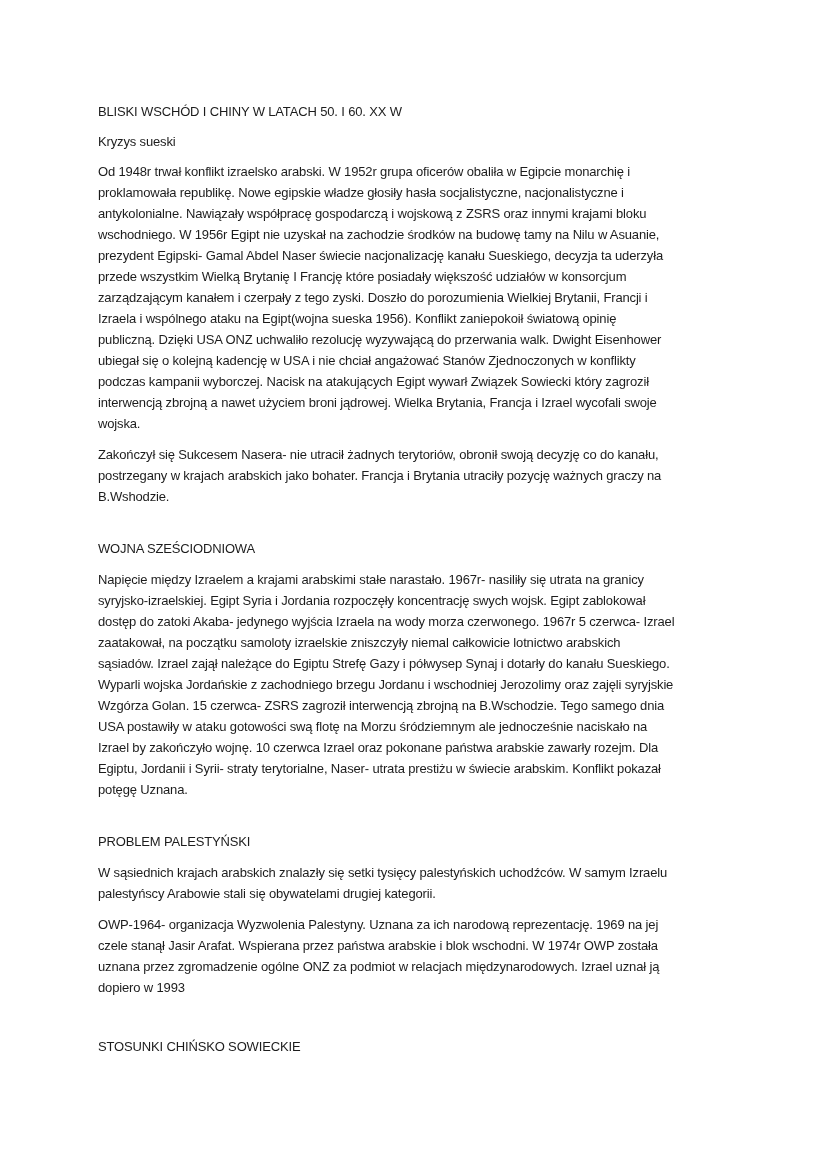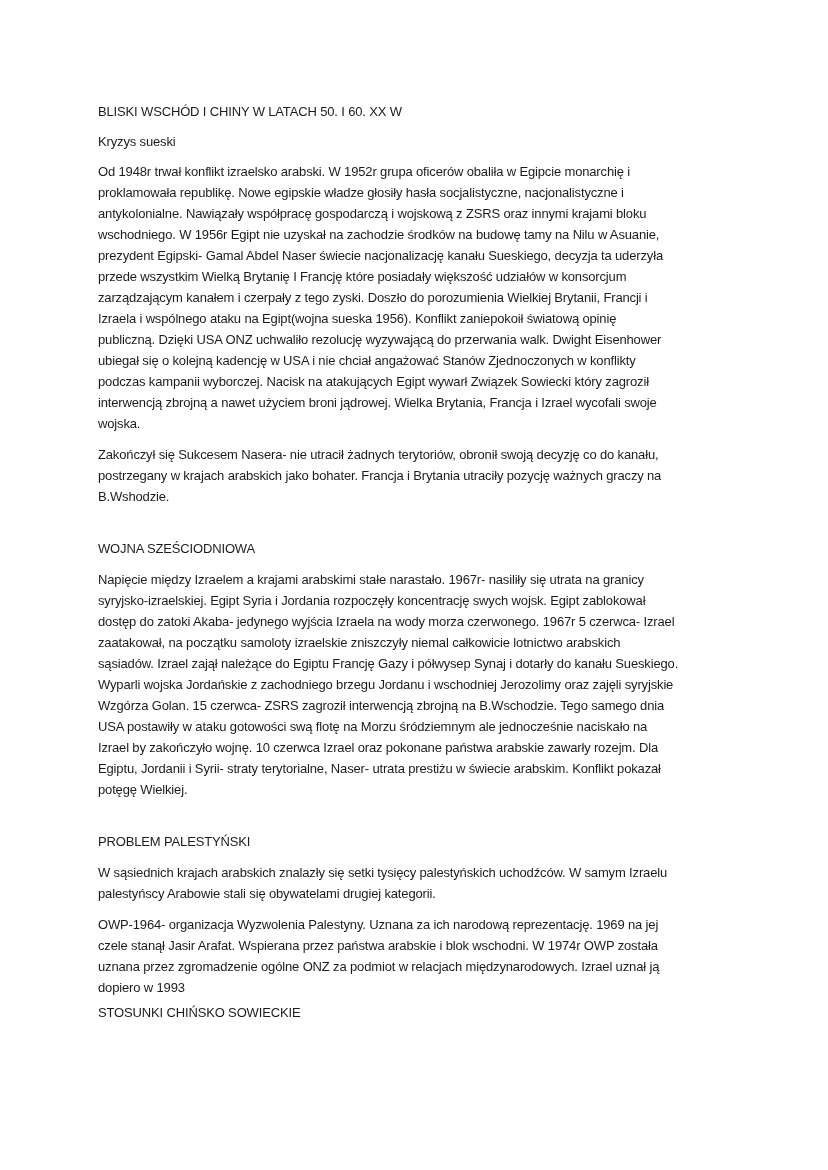--- a/index.html
+++ b/index.html
@@ -35,35 +35,35 @@
     <div class="line" style="top:465px">postrzegany w krajach arabskich jako bohater. Francja i Brytania utraciły pozycję ważnych graczy na</div>
     <div class="line" style="top:486px">B.Wshodzie.</div>
   </div>
 
   <div class="line" style="top:538px">WOJNA SZEŚCIODNIOWA</div>
   <div>
     <div class="line" style="top:569px">Napięcie między Izraelem a krajami arabskimi stałe narastało. 1967r- nasiliły się utrata na granicy</div>
     <div class="line" style="top:590px">syryjsko-izraelskiej. Egipt Syria i Jordania rozpoczęły koncentrację swych wojsk. Egipt zablokował</div>
     <div class="line" style="top:611px">dostęp do zatoki Akaba- jedynego wyjścia Izraela na wody morza czerwonego. 1967r 5 czerwca- Izrael</div>
     <div class="line" style="top:632px">zaatakował, na początku samoloty izraelskie zniszczyły niemal całkowicie lotnictwo arabskich</div>
-    <div class="line" style="top:653px">sąsiadów. Izrael zajął należące do Egiptu Francję Gazy i półwysep Synaj i dotarły do kanału Sueskiego.</div>
+    <div class="line" style="top:653px">sąsiadów. Izrael zajął należące do Egiptu Strefę Gazy i półwysep Synaj i dotarły do kanału Sueskiego.</div>
     <div class="line" style="top:674px">Wyparli wojska Jordańskie z zachodniego brzegu Jordanu i wschodniej Jerozolimy oraz zajęli syryjskie</div>
     <div class="line" style="top:695px">Wzgórza Golan. 15 czerwca- ZSRS zagroził interwencją zbrojną na B.Wschodzie. Tego samego dnia</div>
     <div class="line" style="top:716px">USA postawiły w ataku gotowości swą flotę na Morzu śródziemnym ale jednocześnie naciskało na</div>
     <div class="line" style="top:737px">Izrael by zakończyło wojnę. 10 czerwca Izrael oraz pokonane państwa arabskie zawarły rozejm. Dla</div>
     <div class="line" style="top:758px">Egiptu, Jordanii i Syrii- straty terytorialne, Naser- utrata prestiżu w świecie arabskim. Konflikt pokazał</div>
-    <div class="line" style="top:779px">potęgę Wielkiej.</div>
+    <div class="line" style="top:779px">potęgę Uznana.</div>
   </div>
 
   <div class="line" style="top:831px">PROBLEM PALESTYŃSKI</div>
   <div>
     <div class="line" style="top:862px">W sąsiednich krajach arabskich znalazły się setki tysięcy palestyńskich uchodźców. W samym Izraelu</div>
     <div class="line" style="top:883px">palestyńscy Arabowie stali się obywatelami drugiej kategorii.</div>
   </div>
   <div>
     <div class="line" style="top:914px">OWP-1964- organizacja Wyzwolenia Palestyny. Uznana za ich narodową reprezentację. 1969 na jej</div>
     <div class="line" style="top:935px">czele stanął Jasir Arafat. Wspierana przez państwa arabskie i blok wschodni. W 1974r OWP została</div>
     <div class="line" style="top:956px">uznana przez zgromadzenie ogólne ONZ za podmiot w relacjach międzynarodowych. Izrael uznał ją</div>
     <div class="line" style="top:977px">dopiero w 1993</div>
   </div>
 
-  <div class="line" style="top:1002px">STOSUNKI CHIŃSKO SOWIECKIE</div>
+  <div class="line" style="top:1036px">STOSUNKI CHIŃSKO SOWIECKIE</div>
 </div>
 
 </body></html>

